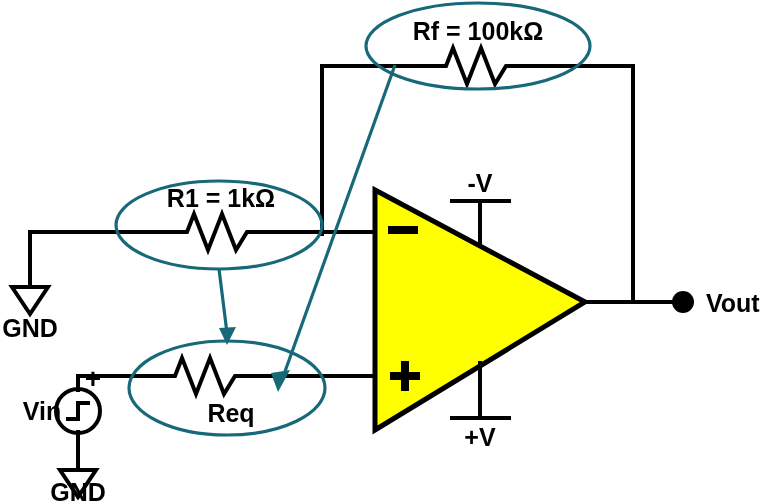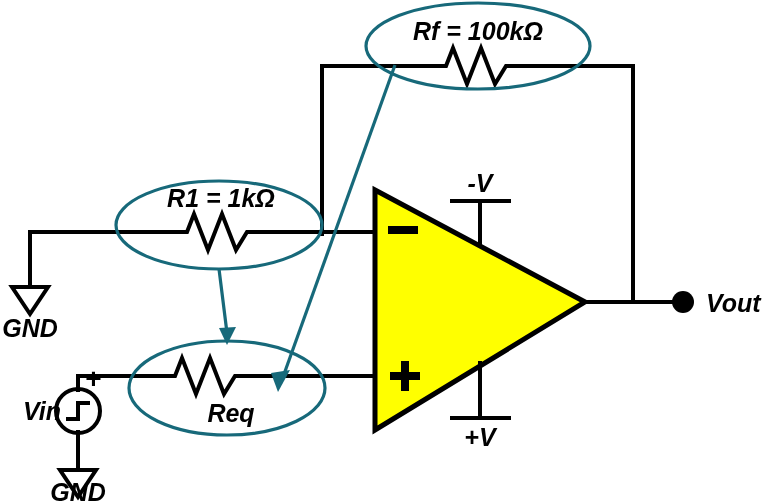--- a/index.html
+++ b/index.html
@@ -10,21 +10,20 @@
   }
   body {
     font-family: "Liberation Sans", sans-serif;
   }
   #canvas {
     position: relative;
     width: 766px;
     height: 504px;
     background: #ffffff;
     overflow: hidden;
-    font-style: italic;
   }
   svg#schematic {
     position: absolute;
     top: 0;
     left: 0;
     width: 766px;
     height: 504px;
   }
   .wire {
     stroke: #000000;

